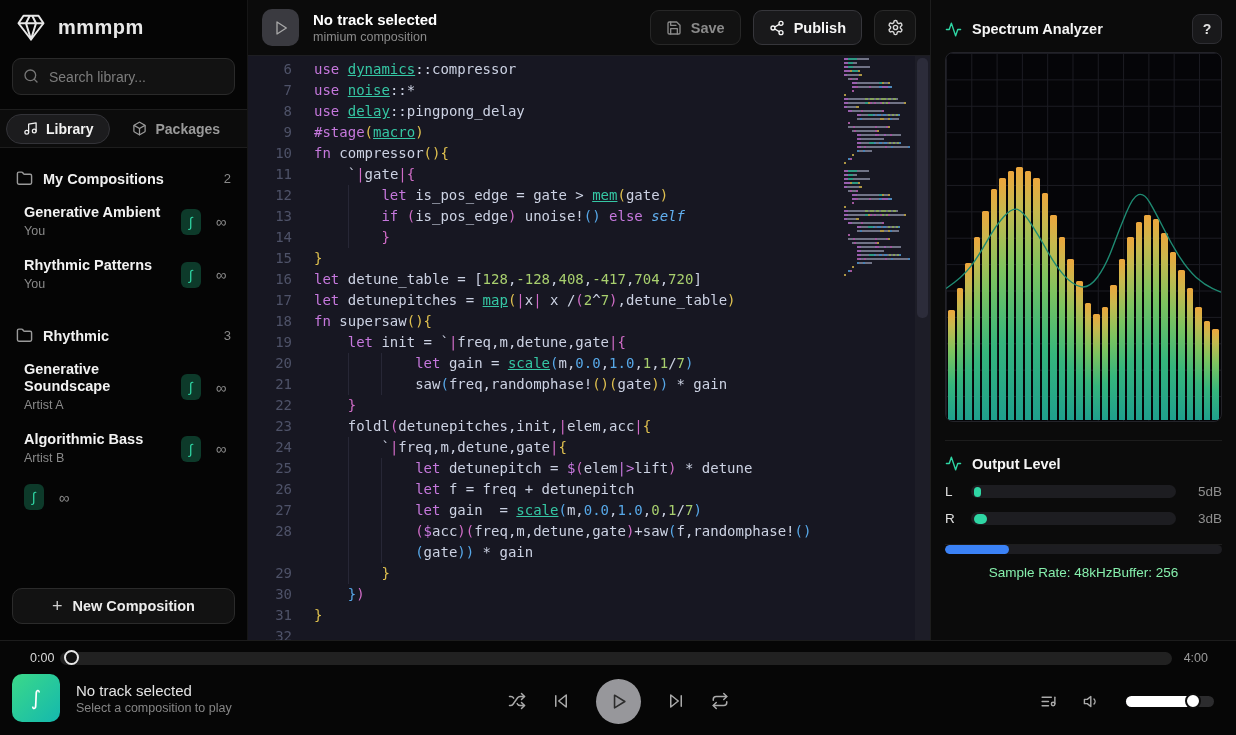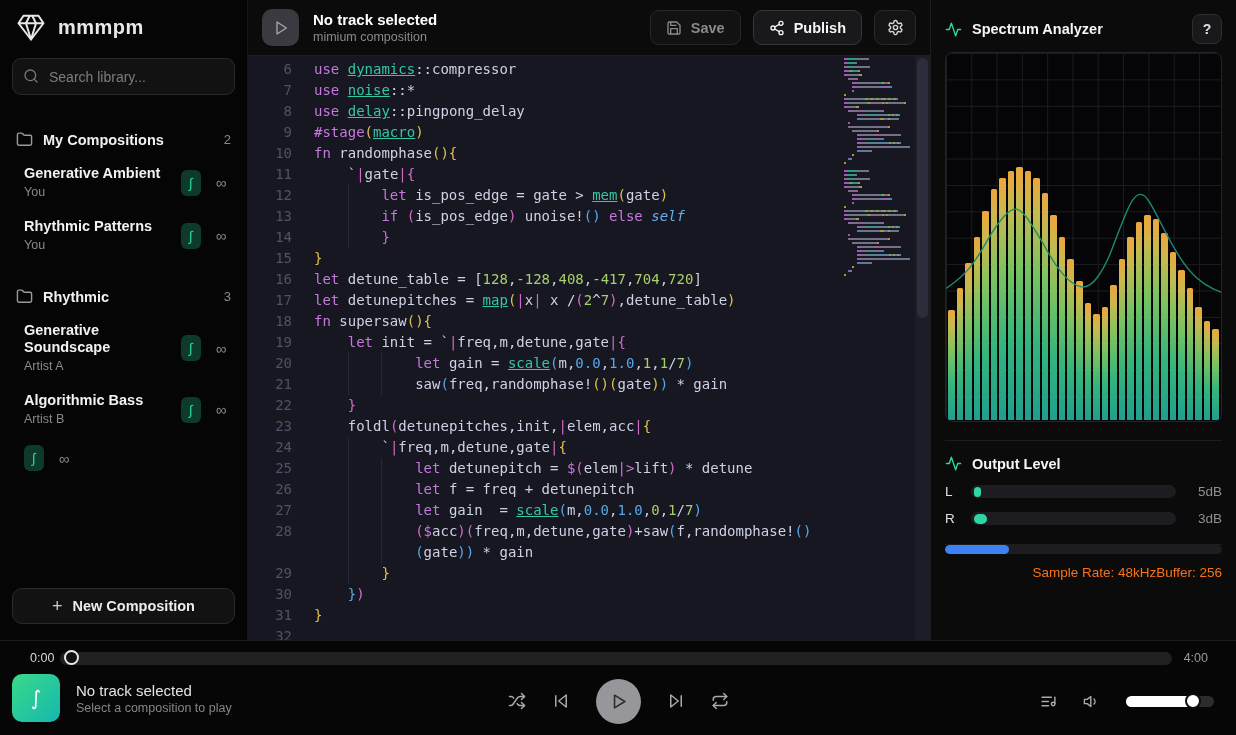--- a/index.html
+++ b/index.html
@@ -95,21 +95,21 @@
   .meter-row { display:flex; align-items:center; gap:12px; margin-top:12px; }
   .meter-row .lab { width:14px; font-size:13.5px; color:#e0e0e0; }
   .meter-track { flex:1; height:13px; border-radius:7px; background:#1d1d21; position:relative; overflow:hidden; }
   .meter-dot { position:absolute; left:3px; top:1.5px; height:10px; border-radius:6px; background:#2fd6a4; }
   .meter-val { width:34px; text-align:right; font-size:13.5px; color:#8f8f8f; }
   .dsp-head { display:flex; align-items:center; gap:10px; padding:16px 0 10px; }
   .dsp-head .t { font-size:14.5px; font-weight:bold; color:#f5f5f5; flex:1; }
   .dsp-head .v { font-size:14.5px; font-weight:bold; color:#f0f0f0; }
   .dsp-track { height:9px; border-radius:5px; background:#1d1d21; overflow:hidden; }
   .dsp-fill { height:100%; border-radius:5px; background:#3b82f6; }
-  .dsp-sub { display:flex; justify-content:flex-end; margin-top:11px; font-size:13.5px; color:#f97316; }
+  .dsp-sub { display:flex; justify-content:center; margin-top:11px; font-size:13.5px; color:#86efac; }
 
   
   .seek-row { position:absolute; top:8px; left:0; right:0; height:18px; display:flex; align-items:center; }
   .seek-elapsed { position:absolute; left:30px; font-size:12.5px; color:#d8d8d8; }
   .seek-track { position:absolute; left:60px; right:64px; height:13px; border-radius:7px; background:#212121; cursor:pointer; }
   .seek-knob { position:absolute; left:4px; top:-1.5px; width:15px; height:15px; border-radius:50%;
                background:#101010; border:2px solid #e8e8e8; }
   .seek-dur { position:absolute; right:28px; font-size:12.5px; color:#9a9a9a; }
   .np { position:absolute; left:12px; top:33px; display:flex; align-items:center; gap:16px; }
   .np-tile { width:48px; height:48px; border-radius:10px; background:linear-gradient(135deg,#3bd989 0%,#14b8ae 100%);
@@ -141,20 +141,38 @@
   </div>
 
   <div class="search-wrap">
     <svg width="16" height="16" viewBox="0 0 24 24" fill="none" stroke="currentColor" stroke-width="2" stroke-linecap="round">
         <circle cx="11" cy="11" r="8"></circle>
         <line x1="21" y1="21" x2="16.65" y2="16.65"></line>
       </svg>
     <input class="search-input" placeholder="Search library..." style="">
   </div>
 
+  <div class="tabs">
+    <div class="tab active">
+      <svg width="15" height="15" viewBox="0 0 24 24" fill="none" stroke="currentColor" stroke-width="2" stroke-linecap="round" stroke-linejoin="round">
+          <path d="M9 18V5l12-2v13"></path>
+          <circle cx="6" cy="18" r="3"></circle>
+          <circle cx="18" cy="16" r="3"></circle>
+        </svg>
+      <span>Library</span>
+    </div>
+    <div class="tab">
+      <svg width="15" height="15" viewBox="0 0 24 24" fill="none" stroke="currentColor" stroke-width="2" stroke-linecap="round" stroke-linejoin="round">
+          <path d="M21 8a2 2 0 0 0-1-1.73l-7-4a2 2 0 0 0-2 0l-7 4A2 2 0 0 0 3 8v8a2 2 0 0 0 1 1.73l7 4a2 2 0 0 0 2 0l7-4A2 2 0 0 0 21 16Z"></path>
+          <path d="m3.3 7 8.7 5 8.7-5"></path>
+          <path d="M12 22V12"></path>
+        </svg>
+      <span>Packages</span>
+    </div>
+  </div>
 
   <div class="sb-sections" id="sidebar-sections">
       <div class="sb-section-head">
         <svg width="17" height="17" viewBox="0 0 24 24" fill="none" stroke="#9a9a9a" stroke-width="2" stroke-linecap="round" stroke-linejoin="round">
           <path d="M20 20a2 2 0 0 0 2-2V8a2 2 0 0 0-2-2h-7.9a2 2 0 0 1-1.69-.9L9.6 3.9A2 2 0 0 0 7.93 3H4a2 2 0 0 0-2 2v13a2 2 0 0 0 2 2Z"></path>
         </svg>
         <span class="t">My Compositions</span>
         <span class="c">2</span>
       </div>
       <div class="sb-item">
@@ -246,21 +264,21 @@
         </svg>
     </div>
   </div>
 
   <div class="editor">
     <div id="code-lines">
         <div class="code-row"><div class="code-num">6</div><div class="code-content"><span></span><span class="tk-kw">use </span><span class="tk-ty">dynamics</span><span class="tk-pl">::compressor</span></div></div>
         <div class="code-row"><div class="code-num">7</div><div class="code-content"><span></span><span class="tk-kw">use </span><span class="tk-ty">noise</span><span class="tk-pl">::*</span></div></div>
         <div class="code-row"><div class="code-num">8</div><div class="code-content"><span></span><span class="tk-kw">use </span><span class="tk-ty">delay</span><span class="tk-pl">::pingpong_delay</span></div></div>
         <div class="code-row"><div class="code-num">9</div><div class="code-content"><span></span><span class="tk-kw">#stage</span><span class="tk-br1">(</span><span class="tk-ty">macro</span><span class="tk-br1">)</span></div></div>
-        <div class="code-row"><div class="code-num">10</div><div class="code-content"><span></span><span class="tk-kw">fn </span><span class="tk-pl">randomphase</span><span class="tk-br1">(){</span></div></div>
+        <div class="code-row"><div class="code-num">10</div><div class="code-content"><span></span><span class="tk-kw">fn </span><span class="tk-pl">compressor</span><span class="tk-br1">(){</span></div></div>
         <div class="code-row"><div class="code-num">11</div><div class="code-content"><span>    </span><span class="tk-pl">`</span><span class="tk-br2">|</span><span class="tk-pl">gate</span><span class="tk-br2">|{</span></div></div>
         <div class="code-row"><div class="code-num">12</div><div class="code-content"><span class="guide" style="left: 33.72px;"></span><span>        </span><span class="tk-kw">let </span><span class="tk-pl">is_pos_edge = gate &gt; </span><span class="tk-ty">mem</span><span class="tk-br1">(</span><span class="tk-pl">gate</span><span class="tk-br1">)</span></div></div>
         <div class="code-row"><div class="code-num">13</div><div class="code-content"><span class="guide" style="left: 33.72px;"></span><span>        </span><span class="tk-kw">if </span><span class="tk-br2">(</span><span class="tk-pl">is_pos_edge</span><span class="tk-br2">)</span><span class="tk-pl"> unoise!</span><span class="tk-br3">()</span><span class="tk-kw"> else </span><span class="tk-self">self</span></div></div>
         <div class="code-row"><div class="code-num">14</div><div class="code-content"><span class="guide" style="left: 33.72px;"></span><span>        </span><span class="tk-br2">}</span></div></div>
         <div class="code-row"><div class="code-num">15</div><div class="code-content"><span></span><span class="tk-br1">}</span></div></div>
         <div class="code-row"><div class="code-num">16</div><div class="code-content"><span></span><span class="tk-kw">let </span><span class="tk-pl">detune_table = [</span><span class="tk-num">128</span><span class="tk-pl">,</span><span class="tk-num">-128</span><span class="tk-pl">,</span><span class="tk-num">408</span><span class="tk-pl">,</span><span class="tk-num">-417</span><span class="tk-pl">,</span><span class="tk-num">704</span><span class="tk-pl">,</span><span class="tk-num">720</span><span class="tk-pl">]</span></div></div>
         <div class="code-row"><div class="code-num">17</div><div class="code-content"><span></span><span class="tk-kw">let </span><span class="tk-pl">detunepitches = </span><span class="tk-ty">map</span><span class="tk-br1">(</span><span class="tk-br2">|</span><span class="tk-pl">x</span><span class="tk-br2">|</span><span class="tk-pl"> x /</span><span class="tk-br2">(</span><span class="tk-num">2</span><span class="tk-pl">^</span><span class="tk-num">7</span><span class="tk-br2">)</span><span class="tk-pl">,detune_table</span><span class="tk-br1">)</span></div></div>
         <div class="code-row"><div class="code-num">18</div><div class="code-content"><span></span><span class="tk-kw">fn </span><span class="tk-pl">supersaw</span><span class="tk-br1">(){</span></div></div>
         <div class="code-row"><div class="code-num">19</div><div class="code-content"><span>    </span><span class="tk-kw">let </span><span class="tk-pl">init = `</span><span class="tk-br2">|</span><span class="tk-pl">freq,m,detune,gate</span><span class="tk-br2">|{</span></div></div>
         <div class="code-row"><div class="code-num">20</div><div class="code-content"><span class="guide" style="left: 33.72px;"></span><span class="guide" style="left: 67.44px;"></span><span>            </span><span class="tk-kw">let </span><span class="tk-pl">gain = </span><span class="tk-ty">scale</span><span class="tk-br3">(</span><span class="tk-pl">m,</span><span class="tk-flt">0.0</span><span class="tk-pl">,</span><span class="tk-flt">1.0</span><span class="tk-pl">,</span><span class="tk-num">1</span><span class="tk-pl">,</span><span class="tk-num">1</span><span class="tk-pl">/</span><span class="tk-num">7</span><span class="tk-br3">)</span></div></div>

